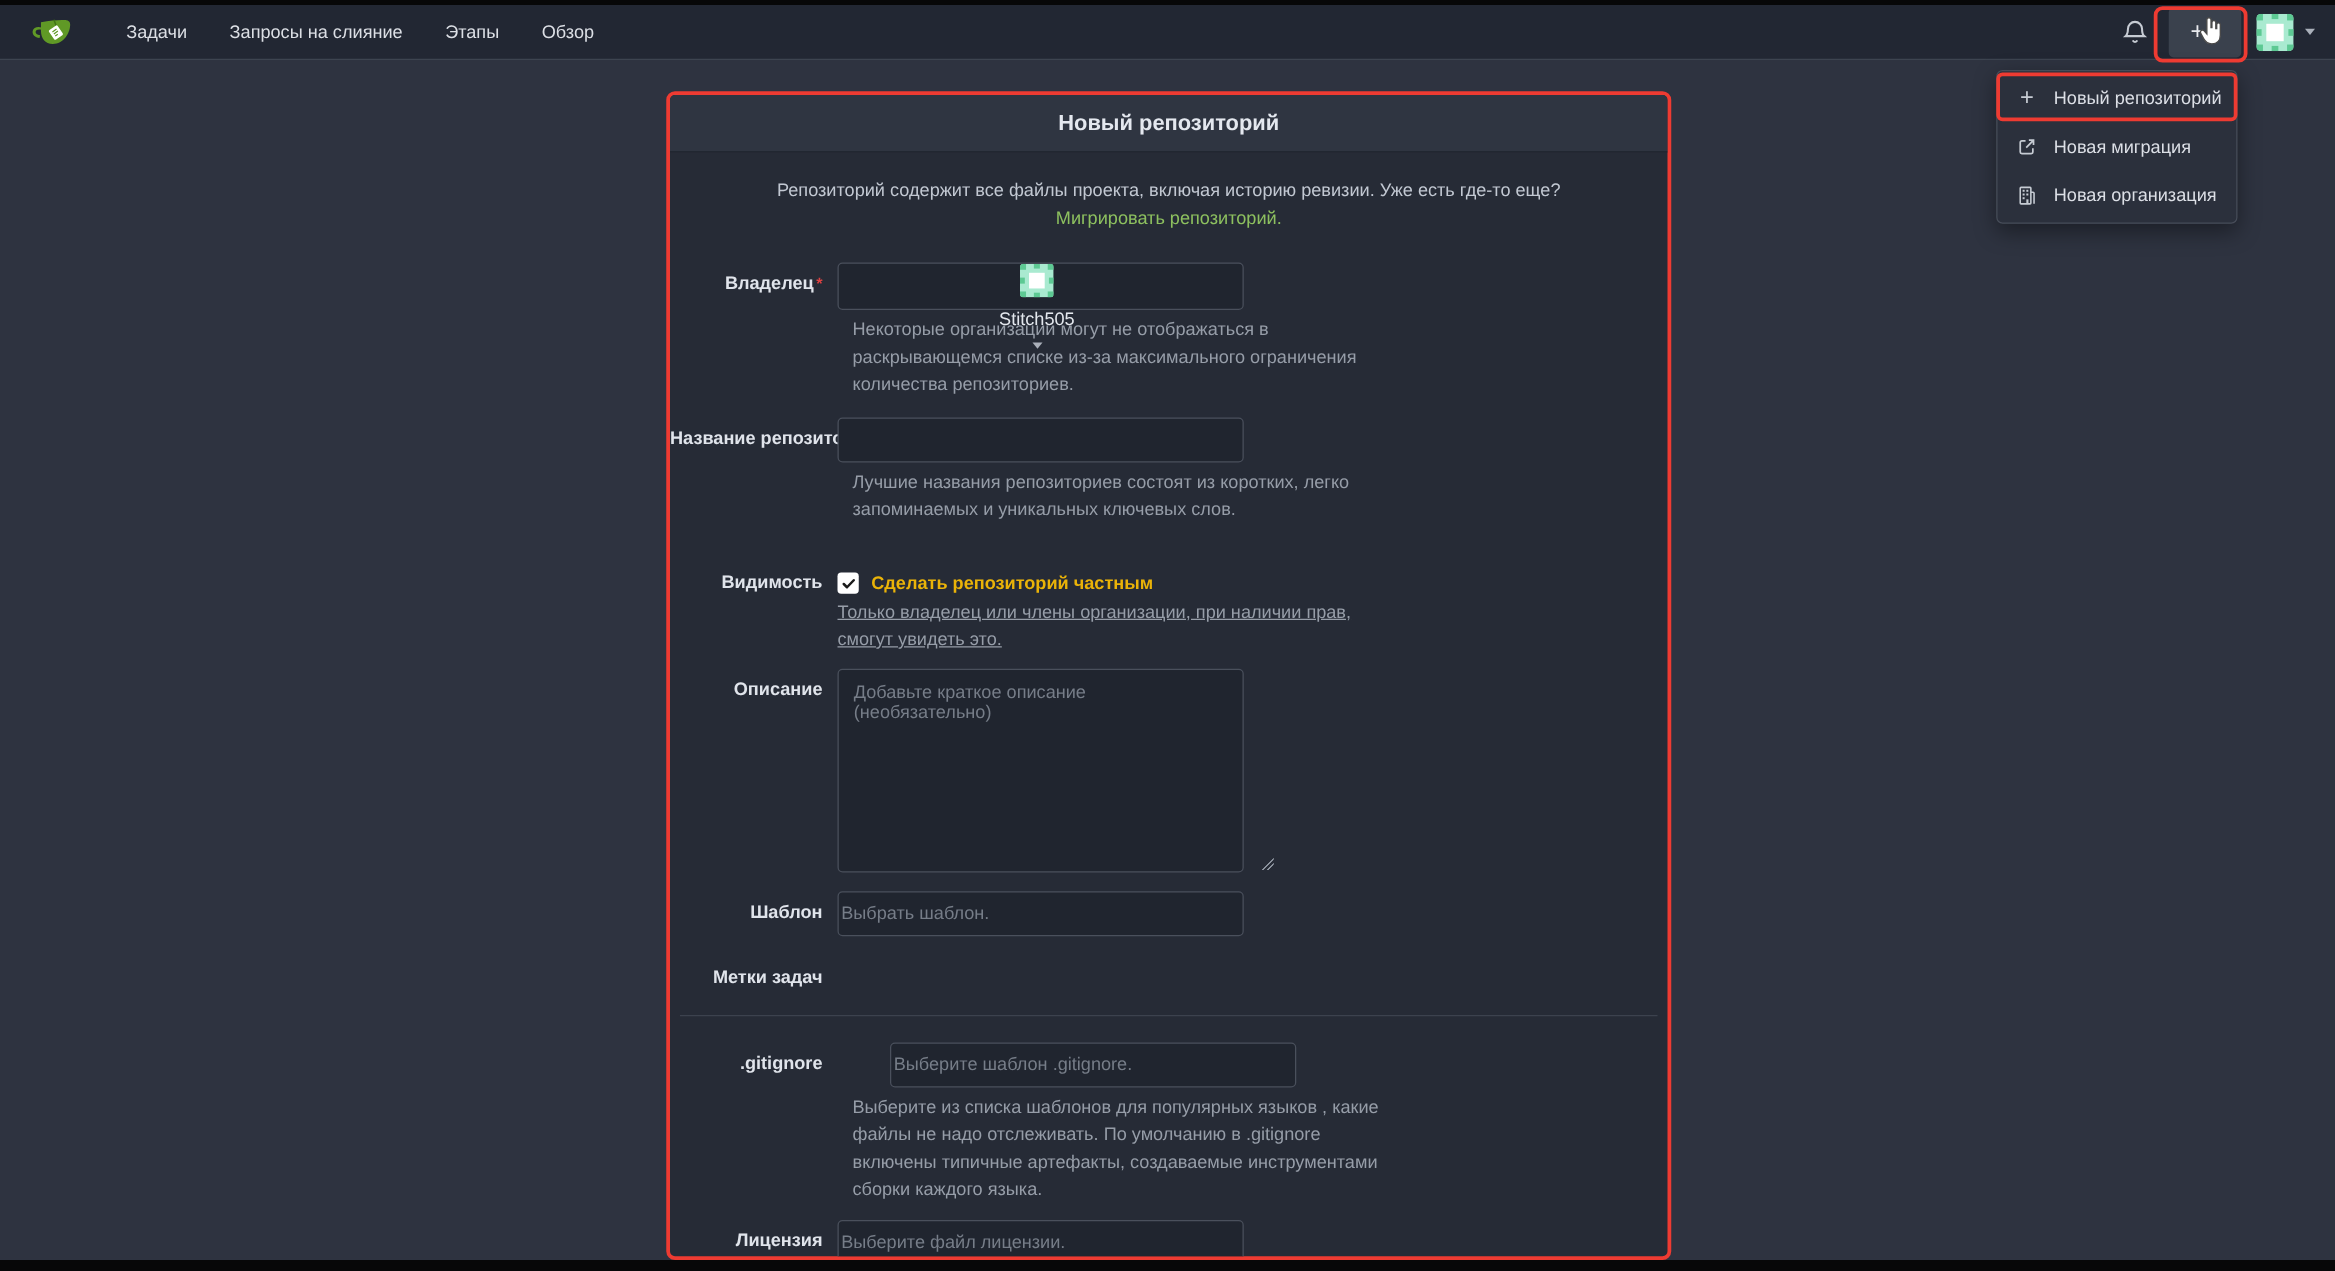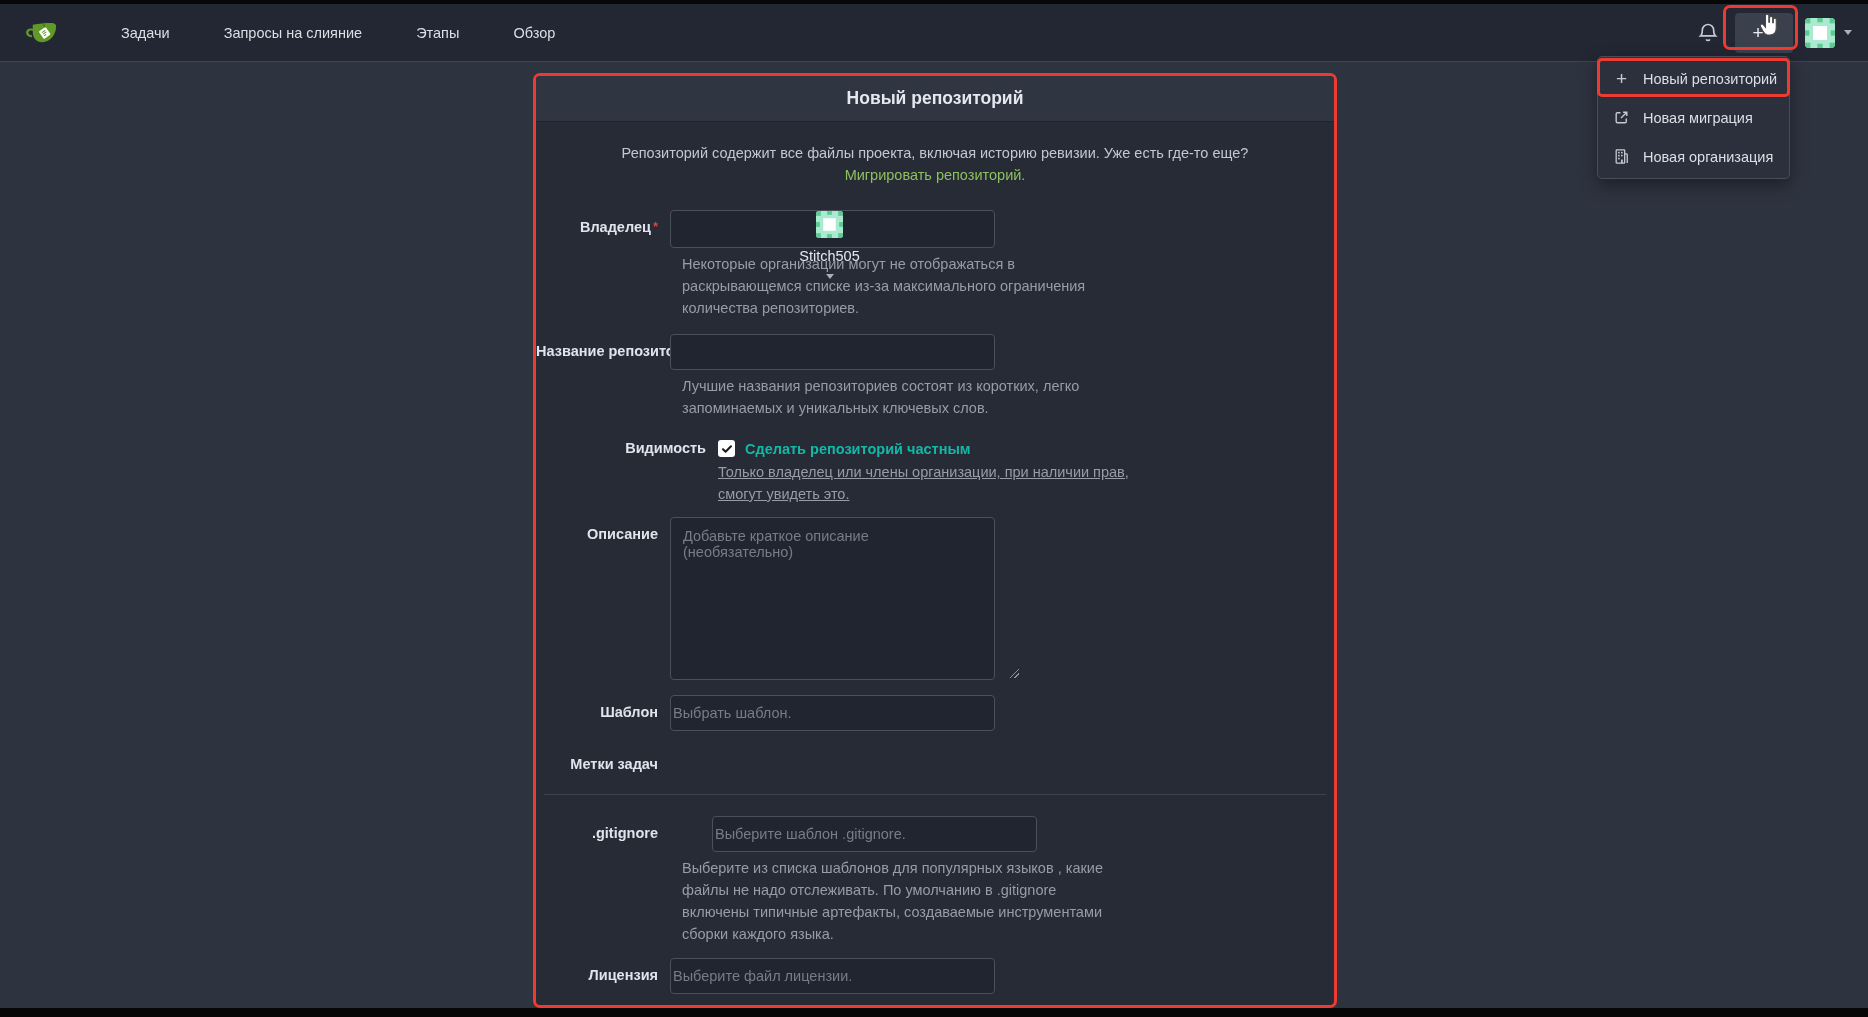--- a/index.html
+++ b/index.html
@@ -10,25 +10,24 @@
     font-family:"Liberation Sans", sans-serif;
     color:#d8dce3;
     overflow:hidden;
   }
   .edge-strip { position:absolute; left:0; right:0; background:#070708; z-index:50; }
   .edge-top { top:0; height:4px; }
   .edge-bottom { bottom:0; height:9px; }
 
   
   .navbar {
-    position:absolute; top:4px; left:0; right:0; height:58px;
+    position:absolute; top:4px; left:0; right:0; height:44px;
     background:#222733; border-bottom:1px solid #3d4450;
     display:flex; align-items:center; padding:0 16px;
     z-index:10;
-    gap:20px;
   }
   .logo { width:36px; height:30px; margin:0 26px 0 6px; display:flex; }
   .nav-link {
     padding:0 17px; font-size:14.5px; color:#dcdfe5; cursor:pointer;
     line-height:58px; white-space:nowrap;
   }
   .nav-right { margin-left:auto; display:flex; align-items:center; }
   .bell { width:22px; height:22px; margin-right:16px; display:flex; cursor:pointer; }
   .plus-btn {
     width:58px; height:40px; background:#3a414d; border-radius:4px;
@@ -114,29 +113,29 @@
     position:absolute; right:2px; bottom:2px; width:11px; height:11px; pointer-events:none;
     background:
       linear-gradient(135deg, transparent 0 55%, #8a919c 55% 62%, transparent 62% 75%, #8a919c 75% 82%, transparent 82%);
   }
   .checkbox-line { display:flex; align-items:center; gap:10px; padding-top:7px; }
   .checkbox {
     width:17px; height:17px; background:#ffffff; border-radius:3px;
     display:flex; align-items:center; justify-content:center; cursor:pointer; flex:none;
   }
   .checkbox svg { width:12px; height:12px; }
-  .cb-label { font-size:14.5px; font-weight:600; color:#14b8a6; cursor:pointer; }
+  .cb-label { font-size:14.5px; font-weight:600; color:#eab308; cursor:pointer; }
   .vis-help { margin-top:4px;text-decoration:underline; }
 
   .divider { border:none; border-top:1px solid #3c424e; margin:22px 8px 0 8px; }
 
   
   .row-owner   { margin-top:24px; }
   .row-name    { margin-top:15px; }
-  .row-vis     { margin-top:14px;padding-left:48px; }
+  .row-vis     { margin-top:32px; }
   .row-desc    { margin-top:12px; }
   .row-tmpl    { margin-top:15px; }
   .row-labels  { margin-top:16px; }
   .row-git     { margin-top:21px;gap:42px; }
   .row-lic     { margin-top:13px; }
 </style>
 </head>
 <body>
 
 <div class="edge-strip edge-top"></div>

